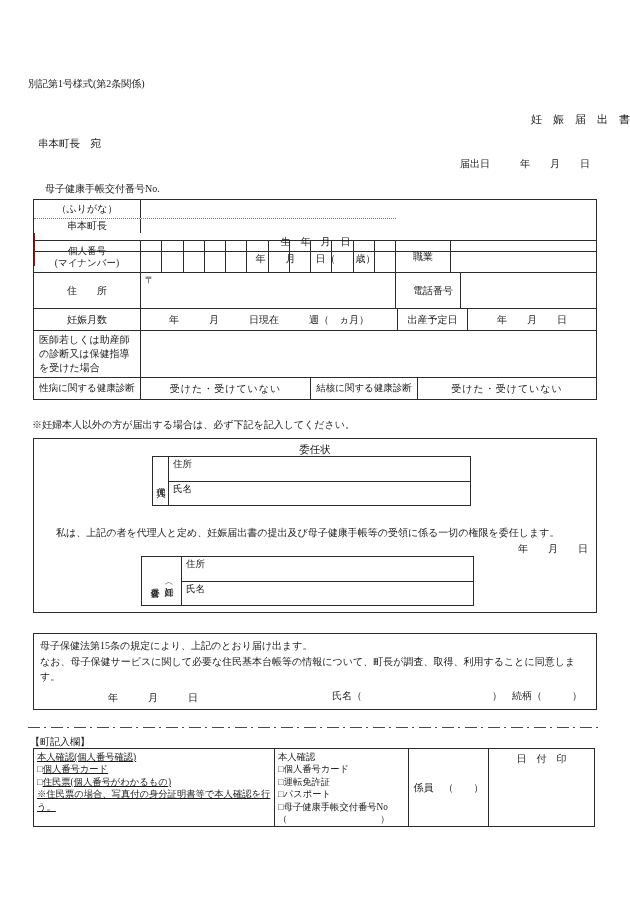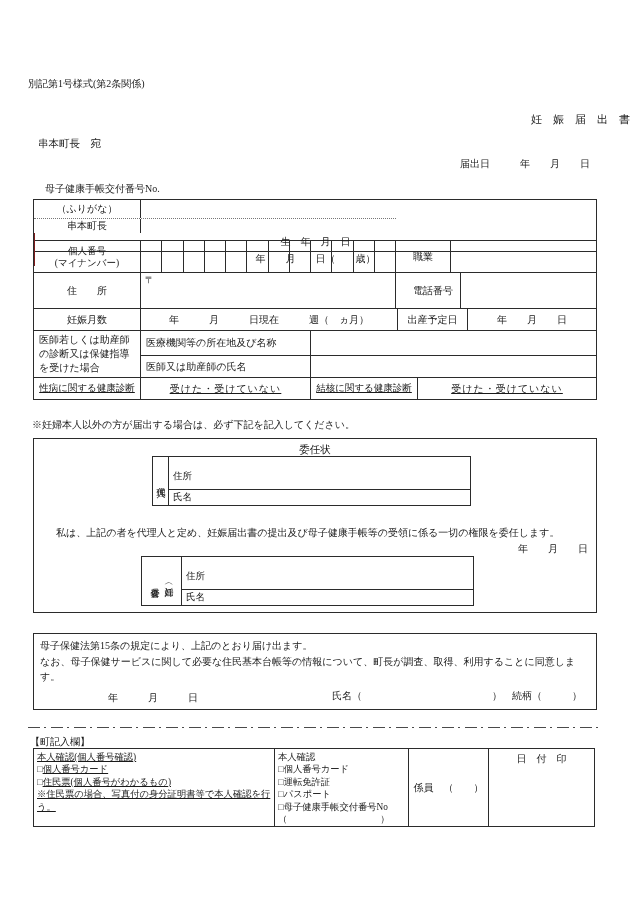--- a/index.html
+++ b/index.html
@@ -21,21 +21,21 @@
   .fs9 { font-size:9px; }
   .fs93 { font-size:9.3px; line-height:12.4px; }
   .vtext { writing-mode:vertical-rl; text-orientation:mixed; letter-spacing:1px; }
   .mt { position:absolute; left:33px; top:199px; width:564px; border:1px solid #2b2b2b; }
   .mini-boxes { display:flex; width:255px; border-right:1px solid #2b2b2b; }
   .mini-boxes > div { flex:1; border-right:1px solid #2b2b2b; }
   .mini-boxes > div:last-child { border-right:none; }
   .label-left { padding:2px 5px; line-height:14px; display:flex; align-items:center; }
   .inner-table { position:absolute; border:1px solid #2b2b2b; display:flex; background:#fff; }
   .inner-label { border-right:1px solid #2b2b2b; display:flex; align-items:center; justify-content:center; }
-  .inner-rows { flex:1; display:flex; flex-direction:column;margin-top:12px; }
+  .inner-rows { flex:1; display:flex; flex-direction:column; }
   .inner-rows .r1 { height:25px; border-bottom:1px solid #2b2b2b; padding:1px 4px; font-size:9.5px; }
   .inner-rows .r2 { flex:1; padding:1px 4px; font-size:9.5px; }
   .dashline { height:1px;
     background:repeating-linear-gradient(90deg,#4a4a4a 0 12px,transparent 12px 16px,#4a4a4a 16px 18px,transparent 18px 23px); }
   .tt { position:absolute; left:33px; top:748px; width:562px; height:79px; border:1px solid #2b2b2b; display:flex; }
   .tt .tcell { border-right:1px solid #2b2b2b; padding:2px 3px; }
   .chk-line { white-space:nowrap; }
   .chk { display:inline-block; }
 </style>
 </head>
@@ -102,33 +102,23 @@
 
     <div class="row" style="height:22px;">
       <div class="cell c" style="width:107px;">妊娠月数</div>
       <div class="cell c" style="width:257px;">年　　　月　　　日現在　　　週（　ヵ月）</div>
       <div class="cell c" style="width:70px;">出産予定日</div>
       <div class="fill c">年　　月　　日</div>
     </div>
 
     <div class="row" style="height:47px;">
       <div class="cell label-left" style="width:107px; font-size:10px;">医師若しくは助産師の診断又は保健指導を受けた場合</div>
-      <div class="col" style="flex:1;">
-        <div style="height:25px; display:flex;" class="solid-b">
-          <div class="cell" style="width:170px; display:flex; align-items:center; padding-left:5px;">医療機関等の所在地及び名称</div>
-          <div class="fill"></div>
-        </div>
-        <div style="flex:1; display:flex;">
-          <div class="cell" style="width:170px; display:flex; align-items:center; padding-left:5px;">医師又は助産師の氏名</div>
-          <div class="fill"></div>
-        </div>
-      </div>
     </div>
 
-    <div style="height:21px; display:flex;text-decoration:underline;">
+    <div style="height:21px; display:flex;">
       <div class="cell c" style="width:107px; font-size:9.5px;">性病に関する健康診断</div>
       <div class="cell c" style="width:170px; letter-spacing:1px;">受けた・受けていない</div>
       <div class="cell c" style="width:107px; font-size:9.5px;">結核に関する健康診断</div>
       <div class="fill c" style="letter-spacing:1px;">受けた・受けていない</div>
     </div>
   </div>
 
   <div class="abs" style="left:32px; top:418px;">※妊婦本人以外の方が届出する場合は、必ず下記を記入してください。</div>
 
   <div class="abs box" style="left:33px; top:438px; width:564px; height:175px;">

